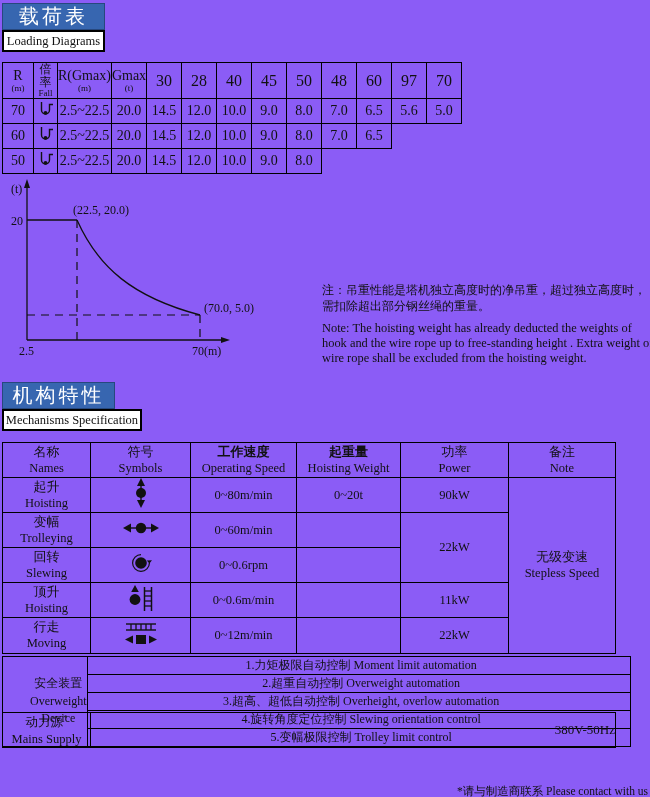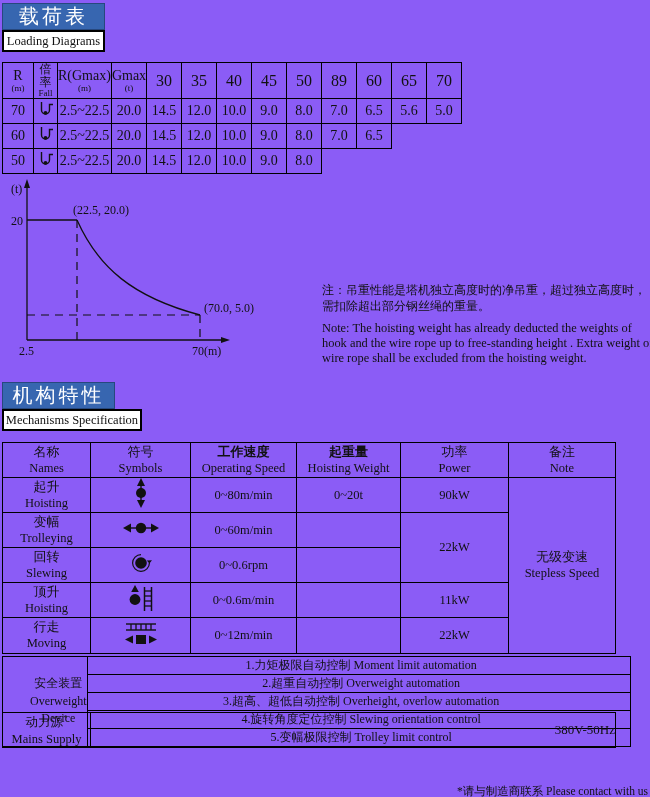--- a/index.html
+++ b/index.html
@@ -72,27 +72,27 @@
       </td>
       <td>
         <div class="hm">R(Gmax)</div>
         <div class="hs">(m)</div>
       </td>
       <td>
         <div class="hm">Gmax</div>
         <div class="hs">(t)</div>
       </td>
       <td class="hnum">30</td>
-      <td class="hnum">35</td>
+      <td class="hnum">28</td>
       <td class="hnum">40</td>
       <td class="hnum">45</td>
       <td class="hnum">50</td>
-      <td class="hnum">89</td>
+      <td class="hnum">48</td>
       <td class="hnum">60</td>
-      <td class="hnum">65</td>
+      <td class="hnum">97</td>
       <td class="hnum">70</td>
     </tr>
     <tr style="height:25px">
       <td>70</td>
       <td>
         <svg width="15" height="19" viewBox="0 0 15 19">
           <path class="stroke" d="M3.5,2 V10 A4,4 0 0 0 11.5,10 V4.5 H15" stroke-width="1.4"></path>
           <circle cx="7.5" cy="12.8" r="1.9" fill="#111"></circle>
         </svg>
       </td>

